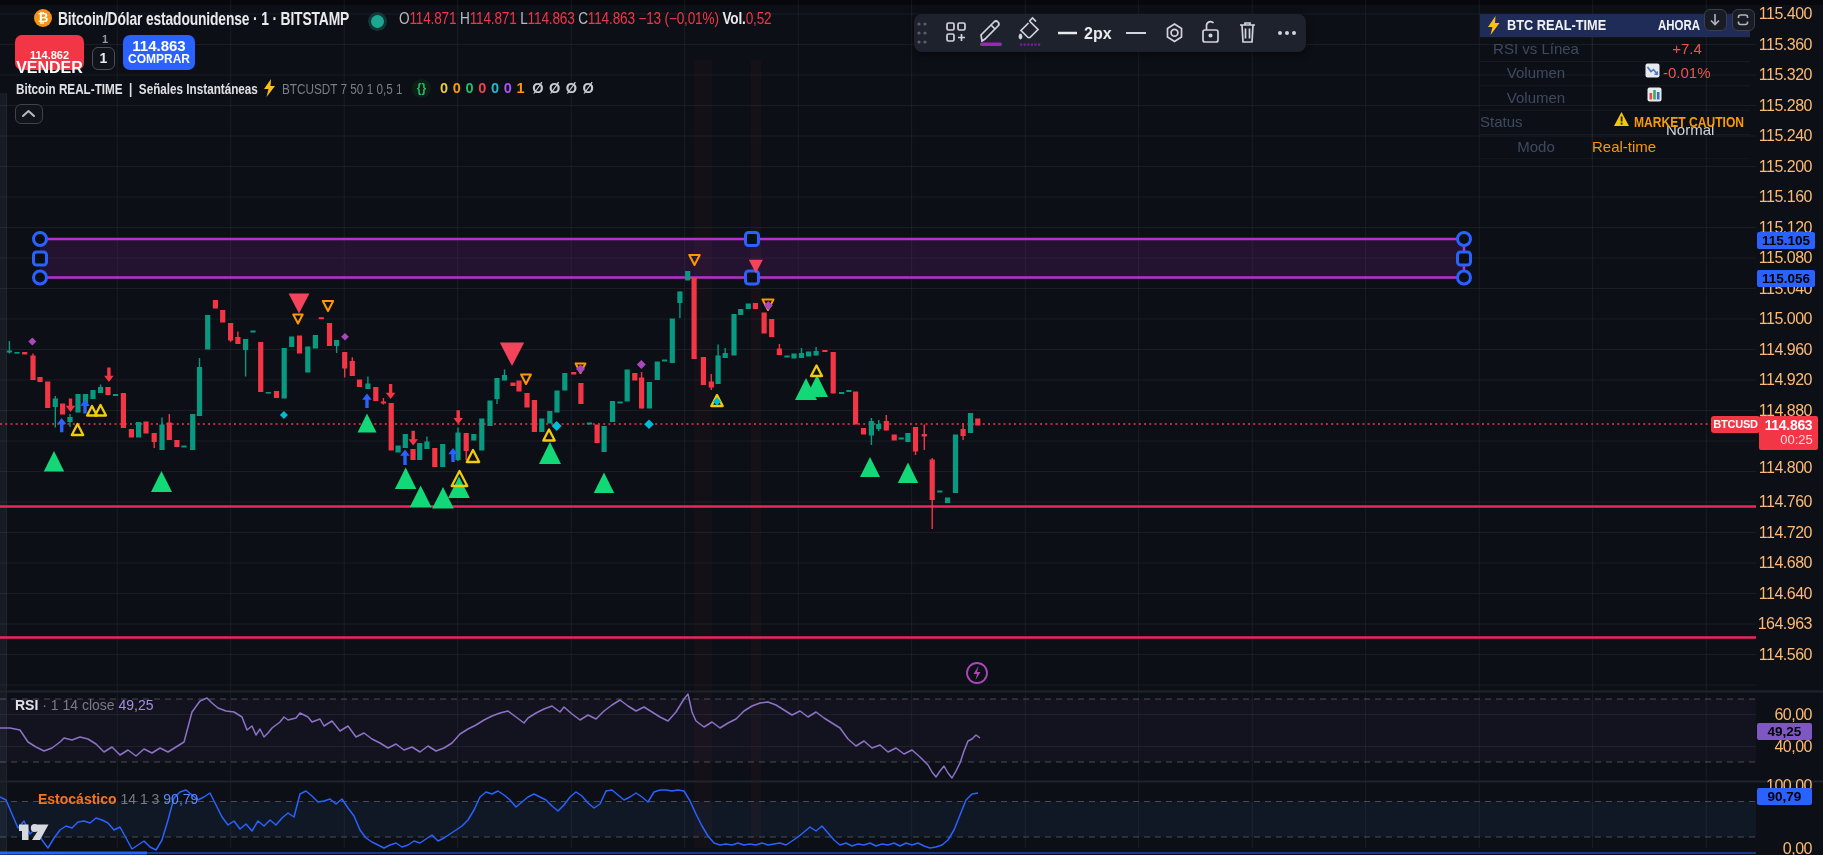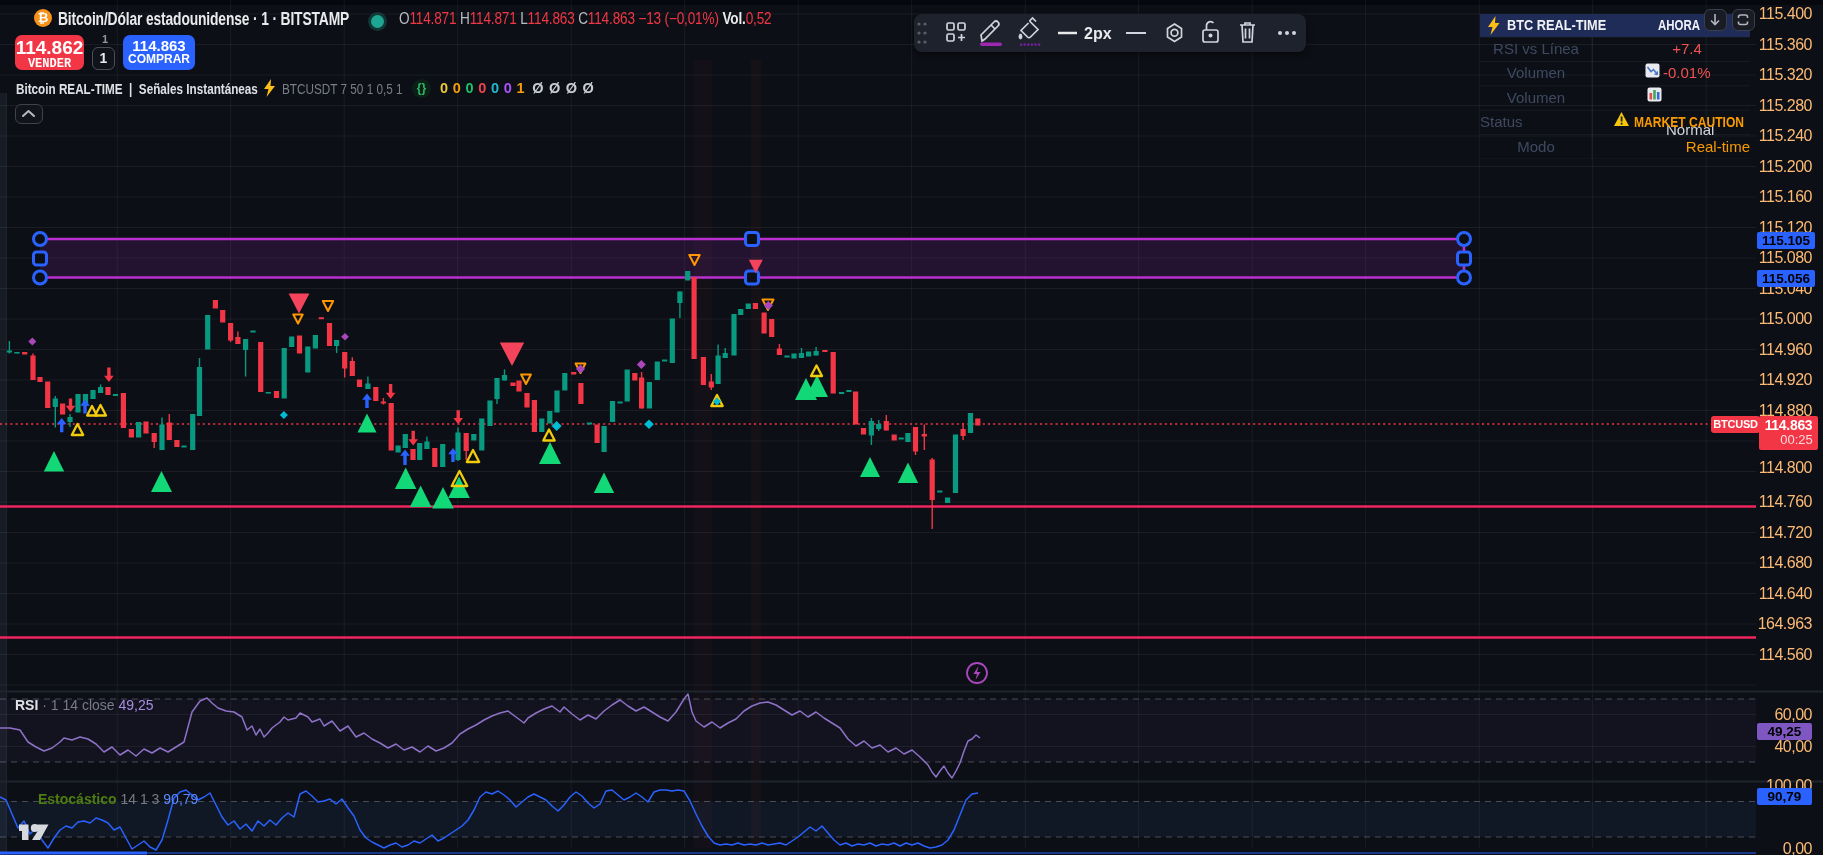--- a/index.html
+++ b/index.html
@@ -306,22 +306,22 @@
         <circle cx="34.8" cy="828" r="4"></circle>
         <path d="M37.5 824.5 h11 l-8.5 15.5 h-8 l6-9.5 h-2.5 Z"></path>
       </g>
 </svg>
 
 <div class="abs" style="left:34px;top:9px;width:18px;height:18px;border-radius:50%;background:#f7931a;color:#fff;font-weight:bold;font-size:13px;text-align:center;line-height:18px;">₿</div>
 <div class="abs" style="left:58px;top:9px;font-size:18px;font-weight:bold;color:#e9eaec;white-space:nowrap;transform:scaleX(0.77);transform-origin:0 0;letter-spacing:-0.2px;">Bitcoin/Dólar estadounidense · 1 · BITSTAMP</div>
 <div class="abs" style="left:371px;top:15px;width:13px;height:13px;border-radius:50%;background:#1da793;box-shadow:0 0 0 3px rgba(29,167,147,0.25)"></div>
 <div class="abs" style="left:399px;top:10px;font-size:16px;color:#b9bdc6;white-space:nowrap;transform:scaleX(0.85);transform-origin:0 0;letter-spacing:-0.2px;">O<span style="color:#f23645">114.871 </span>H<span style="color:#f23645">114.871 </span>L<span style="color:#f23645">114.863 </span>C<span style="color:#f23645">114.863 −13 (−0,01%) </span><b style="color:#e9eaec">Vol.</b><span style="color:#f23645">0,52</span></div>
 <div class="abs" style="left:15px;top:35px;width:69px;height:35px;background:#f23645;border-radius:7px;color:#fff;text-align:center;">
-      <div style="font-size:19px;font-weight:bold;margin-top:2px;">114.862</div>
-      <div style="font-size:12px;font-weight:bold;margin-top:-2px;font-family:Liberation Mono, monospace;">VENDER</div>
+      <div style="font-size:11px;font-weight:bold;margin-top:14px;">114.862</div>
+      <div style="font-size:16px;font-weight:bold;margin-top:-2px;">VENDER</div>
     </div>
 <div class="abs" style="left:99px;top:33px;width:12px;height:12px;color:#9598a1;font-size:11px;font-weight:bold;text-align:center;">1</div>
 <div class="abs" style="left:92px;top:47px;width:23px;height:23px;border:1.5px solid #4a4e59;border-radius:6px;color:#e9eaec;font-size:14px;font-weight:bold;text-align:center;line-height:20px;background:#11131a;">1</div>
 <div class="abs" style="left:123px;top:35px;width:72px;height:35px;background:#2962ff;border-radius:7px;color:#fff;text-align:center;">
       <div style="font-size:15px;font-weight:bold;margin-top:2px;">114.863</div>
       <div style="font-size:12px;font-weight:bold;margin-top:-2px;">COMPRAR</div>
     </div>
 <div class="abs" style="left:16px;top:80px;font-size:15px;font-weight:bold;color:#dfe1e5;white-space:nowrap;transform:scaleX(0.78);transform-origin:0 0;">Bitcoin REAL-TIME&nbsp; | &nbsp;Señales Instantáneas</div>
 <svg class="abs" style="left:263px;top:79px" width="14" height="18">
       <path d="M8 0 L1 10 H5.5 L3.5 18 L12 7 H7.5 Z" fill="#fbbf18"></path>
@@ -418,21 +418,21 @@
       <rect x="6.2" y="3" width="2.6" height="9.5" fill="#46a758"></rect>
       <rect x="9.9" y="5" width="2.6" height="7.5" fill="#3a6ad4"></rect>
     </svg>
 <div class="abs" style="left:1666px;top:88.8px;font-size:15px;color:#d1d4dc;margin-top:32px;">Normal</div>
 <svg class="abs" style="left:1613px;top:111px" width="17" height="16">
       <path d="M8.5 1 L16 15 H1 Z" fill="#f5c60a"></path>
       <rect x="7.7" y="5.5" width="1.8" height="5" fill="#20242c"></rect>
       <rect x="7.7" y="11.7" width="1.8" height="1.9" fill="#20242c"></rect>
     </svg>
 <div class="abs" style="left:1634px;top:112.6px;font-size:15px;font-weight:bold;color:#f89b00;transform:scaleX(0.805);transform-origin:0 0;white-space:nowrap;">MARKET CAUTION</div>
-<div class="abs" style="left:1592px;top:137.6px;width:158px;text-align:right;font-size:15px;color:#f89b00;">Real-time</div>
+<div class="abs" style="left:1592px;top:137.6px;width:158px;text-align:left;font-size:15px;color:#f89b00;">Real-time</div>
 <div class="abs" style="left:1756px;top:0;width:67px;height:855px;">
       <div class="axl" style="top:5.0px">115.400</div>
 <div class="axl" style="top:35.5px">115.360</div>
 <div class="axl" style="top:66.0px">115.320</div>
 <div class="axl" style="top:96.5px">115.280</div>
 <div class="axl" style="top:127.0px">115.240</div>
 <div class="axl" style="top:157.5px">115.200</div>
 <div class="axl" style="top:188.0px">115.160</div>
 <div class="axl" style="top:218.5px">115.120</div>
 <div class="axl" style="top:249.0px">115.080</div>
@@ -456,13 +456,13 @@
 <div class="badge" style="left:1757px;right:auto;width:58px;top:232px;height:17px;line-height:17px;background:#2962ff;">115.105</div>
 <div class="badge" style="left:1757px;right:auto;width:58px;top:269.5px;height:17px;line-height:17px;background:#2962ff;">115.056</div>
 <div class="abs" style="left:1711px;top:416px;width:49px;height:17px;background:#f23645;border-radius:3px;color:#fff;font-size:11px;font-weight:bold;letter-spacing:-0.2px;text-align:center;line-height:17px;">BTCUSD</div>
 <div class="abs" style="left:1759px;top:415.5px;width:59px;height:34px;background:#f23645;border-radius:2px;color:#fff;text-align:center;">
       <div style="font-size:14px;font-weight:bold;letter-spacing:-0.3px;margin-top:1.5px;">114.863</div>
       <div style="font-size:13px;color:#ffd9dd;margin-top:-1px;margin-left:16px;">00:25</div>
     </div>
 <div class="badge" style="left:1757px;right:auto;width:55px;top:723px;height:17px;line-height:17px;background:#7e57c2;">49,25</div>
 <div class="badge" style="left:1757px;right:auto;width:55px;top:788px;height:17px;line-height:17px;background:#2962ff;">90,79</div>
 <div class="abs" style="left:15px;top:697px;font-size:14px;color:#9ca0a8;white-space:nowrap;"><b style="color:#dfe1e5;">RSI</b> <span style="color:#787b86;">· 1</span> <span style="color:#787b86;">14 close</span> <span style="color:#a78ce0;">49,25</span></div>
-<div class="abs" style="left:15px;top:791px;font-size:14px;color:#9ca0a8;white-space:nowrap;"><b style="color:#4d7c0f;padding-left:23px;">Estocástico</b> <span style="color:#787b86;">14 1 3</span> <span style="color:#5b8aff;">90,79</span></div>
+<div class="abs" style="left:15px;top:791px;font-size:14px;color:#9ca0a8;white-space:nowrap;"><b style="color:#f97316;padding-left:23px;">Estocástico</b> <span style="color:#787b86;">14 1 3</span> <span style="color:#5b8aff;">90,79</span></div>
 </div>
 </body></html>

